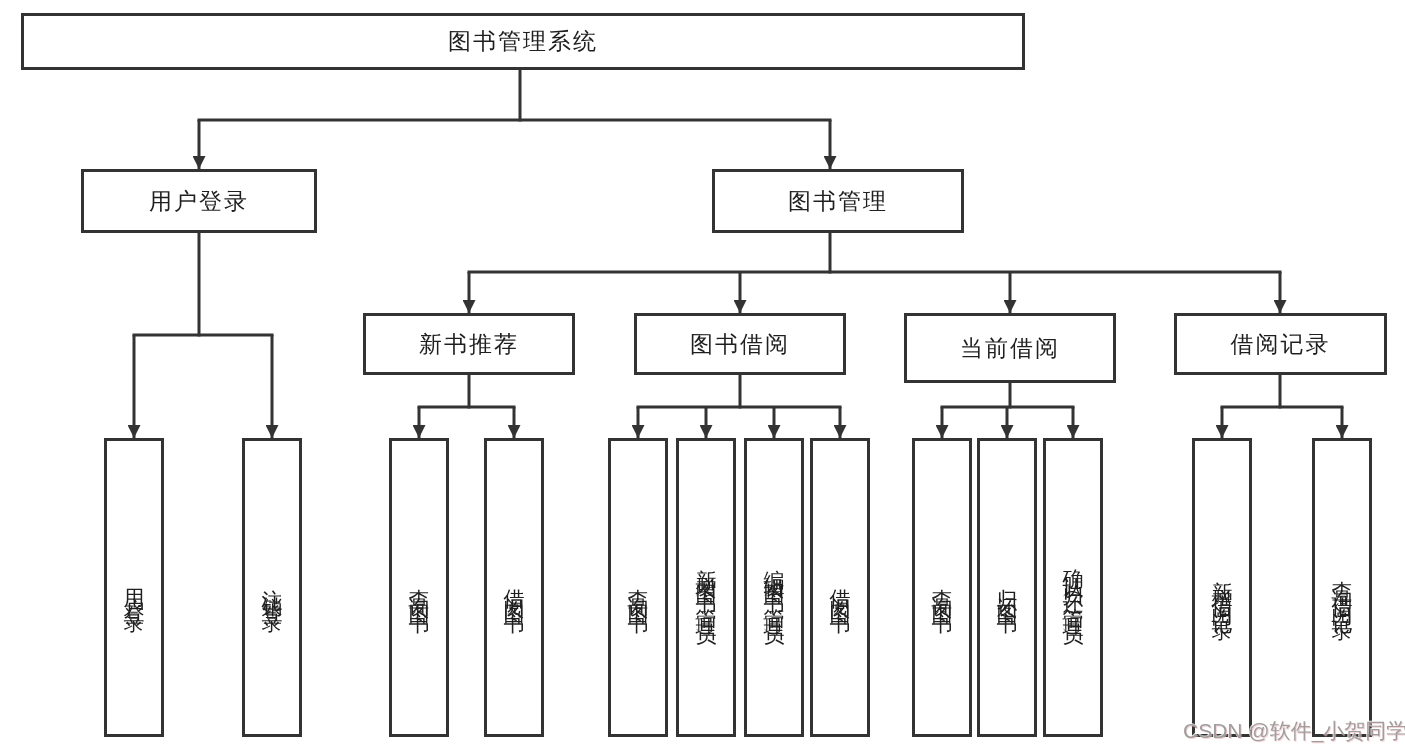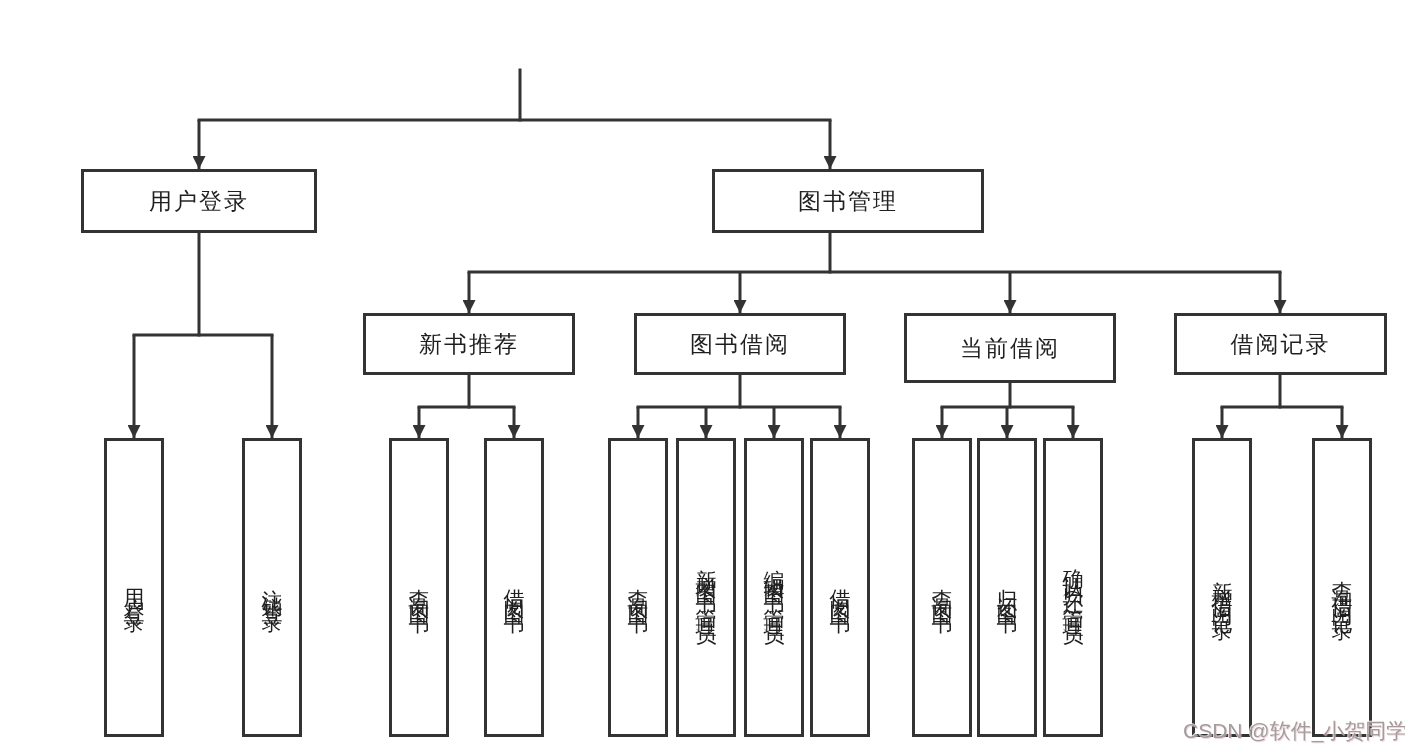--- a/index.html
+++ b/index.html
@@ -49,21 +49,21 @@
     text-orientation: mixed;
     font-size: 21px;
     letter-spacing: 8px;
     top: 438px;
     width: 60px;
     height: 299px;
   }
   
   .n-root { left: 21px;   top: 13px;  width: 1004px; height: 57px; }
   .n-l1a  { left: 81px;   top: 169px; width: 236px;  height: 64px; }
-  .n-l1b  { left: 712px;  top: 169px; width: 272px;  height: 64px; }
+  .n-l1b  { left: 712px;  top: 169px; width: 252px;  height: 64px; }
   .n-l2a  { left: 363px;  top: 313px; width: 212px;  height: 62px; }
   .n-l2b  { left: 634px;  top: 313px; width: 212px;  height: 62px; }
   .n-l2c  { left: 904px;  top: 313px; width: 212px;  height: 70px; }
   .n-l2d  { left: 1174px; top: 313px; width: 213px;  height: 62px; }
   .n-f1  { left: 104px; }
   .n-f2  { left: 242px; }
   .n-f3  { left: 389px; }
   .n-f4  { left: 484px; }
   .n-f5  { left: 608px; }
   .n-f6  { left: 676px; }
@@ -131,20 +131,21 @@
     <line x1="942" y1="407" x2="942" y2="438" marker-end="url(#arrow)"></line>
     <line x1="1007" y1="407" x2="1007" y2="438" marker-end="url(#arrow)"></line>
     <line x1="1073" y1="407" x2="1073" y2="438" marker-end="url(#arrow)"></line>
 
     <path d="M1280 375 L1280 407" stroke-linecap="square"></path>
     <path d="M1222 407 L1342 407" stroke-linecap="square"></path>
     <line x1="1222" y1="407" x2="1222" y2="438" marker-end="url(#arrow)"></line>
     <line x1="1342" y1="407" x2="1342" y2="438" marker-end="url(#arrow)"></line>
   </svg>
 
+  <div class="node n-root">图书管理系统</div>
 
   <div class="node n-l1a">用户登录</div>
   <div class="node n-l1b">图书管理</div>
 
   <div class="node n-l2a">新书推荐</div>
   <div class="node n-l2b">图书借阅</div>
   <div class="node n-l2c">当前借阅</div>
   <div class="node n-l2d">借阅记录</div>
 
   <div class="node leaf n-f1">用户登录</div>

